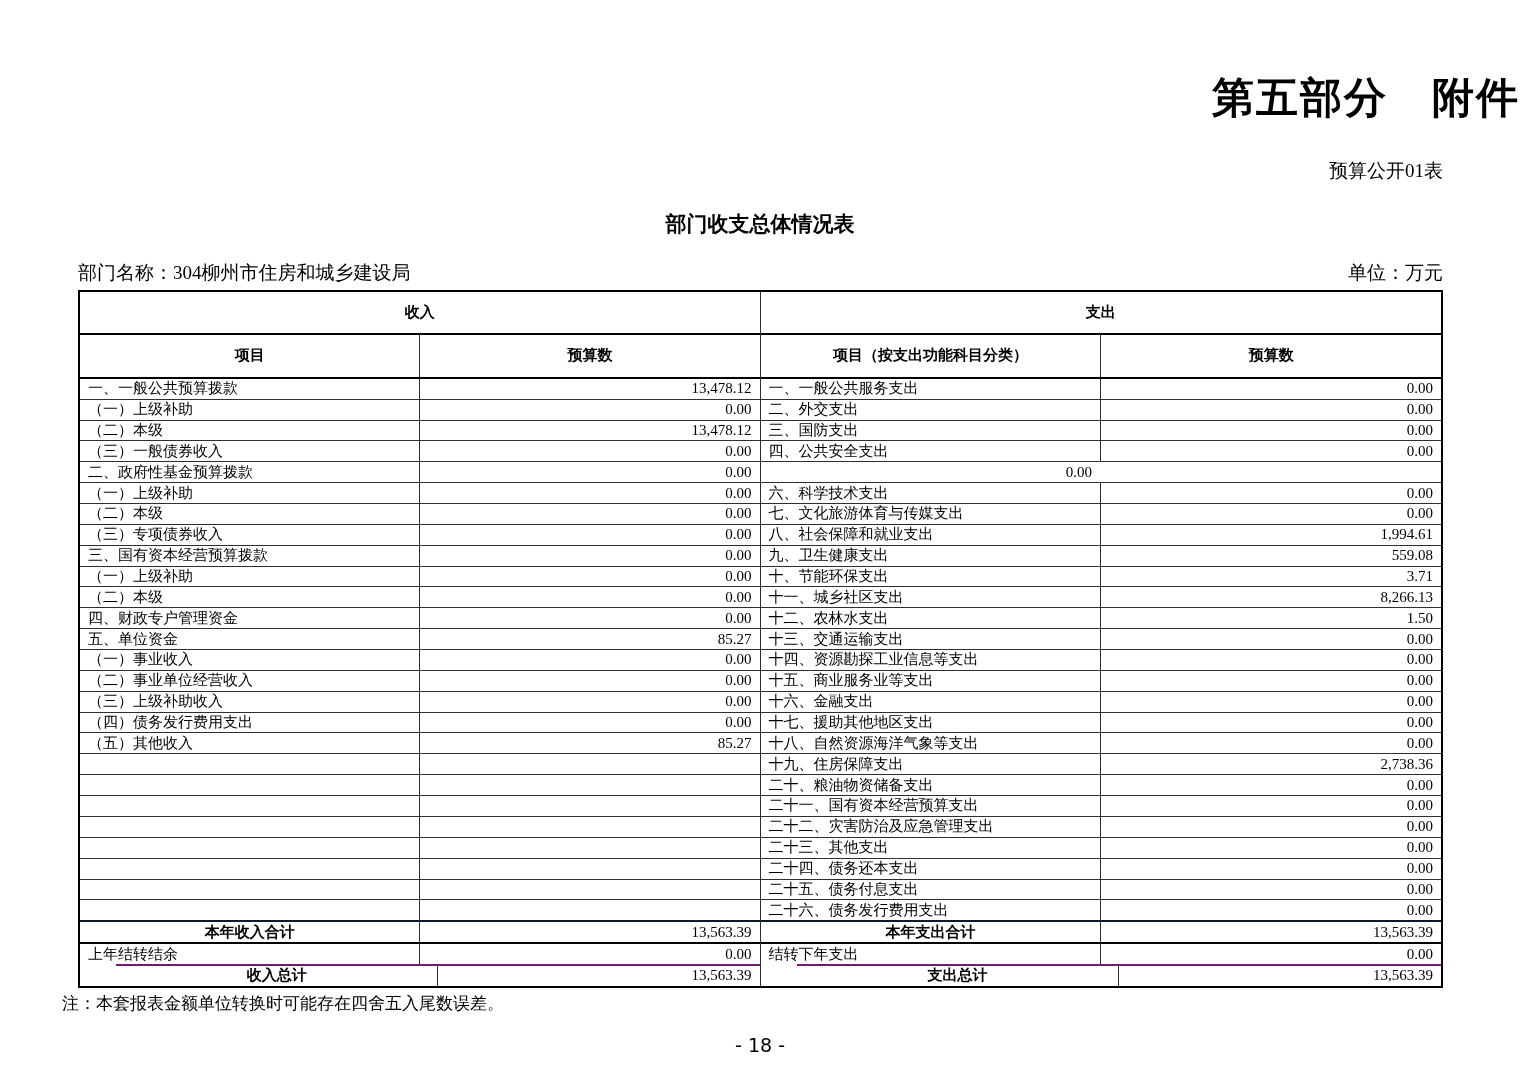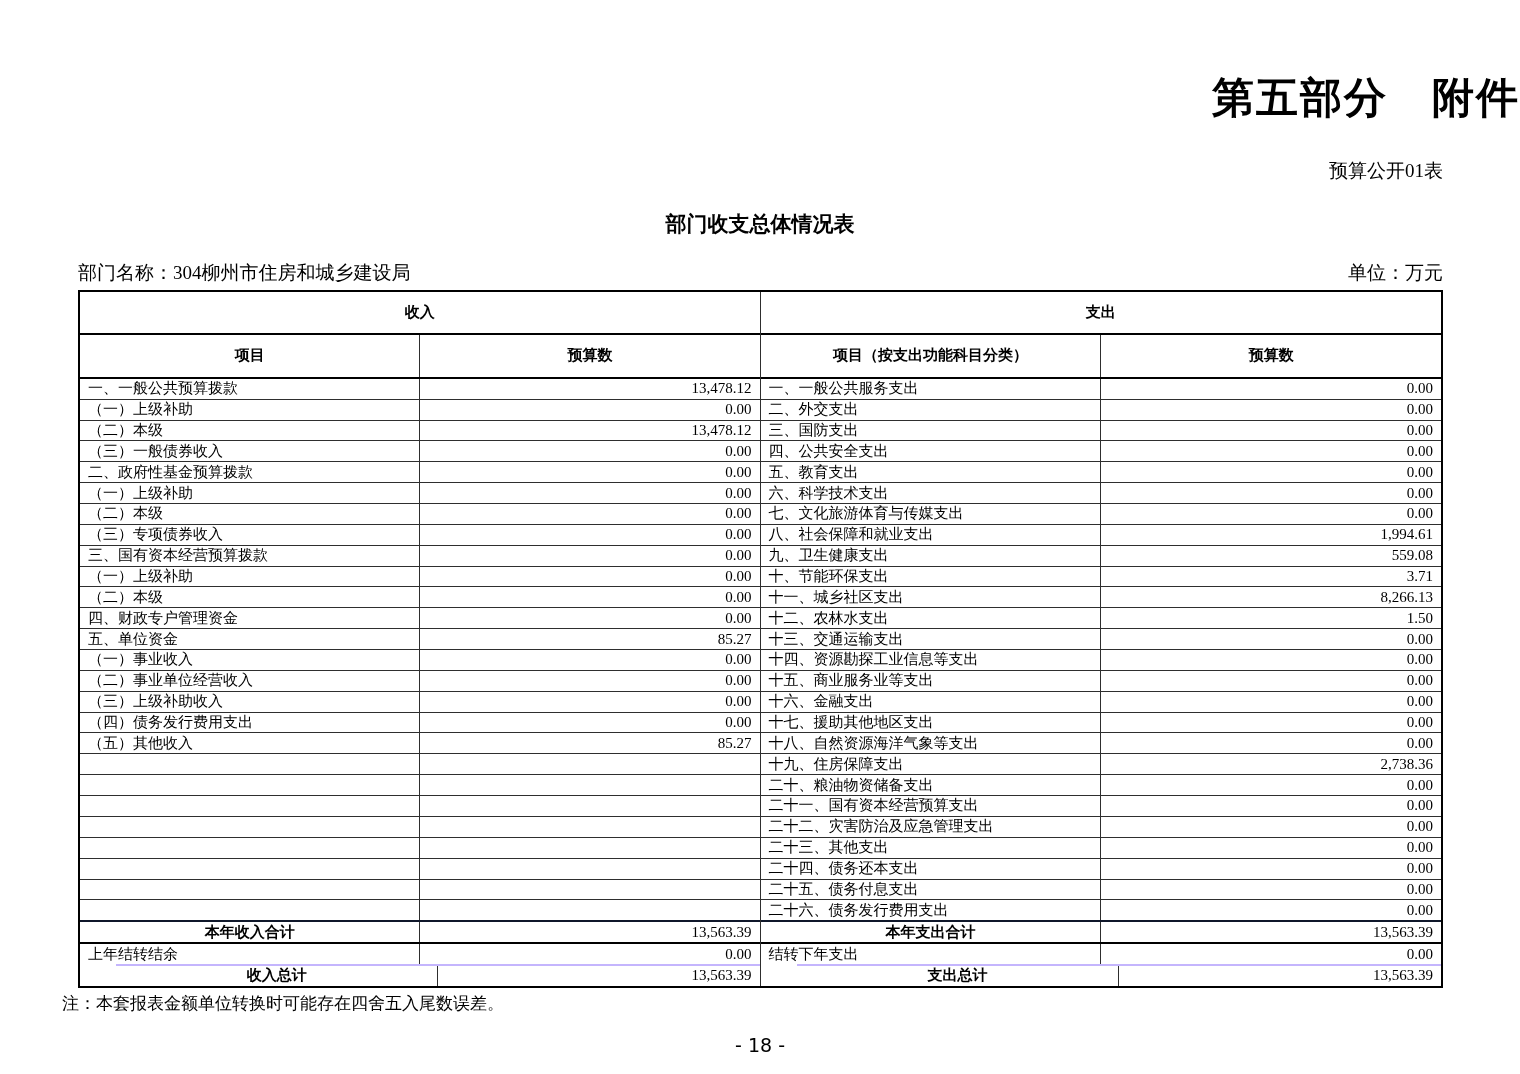--- a/index.html
+++ b/index.html
@@ -65,21 +65,21 @@
   .col-header.value { width: 49.9%; }
   .rows { flex: 29 1 0; display: flex; flex-direction: column; }
   .trow {
     flex: 1 1 0;
     display: flex;
     border-top: 1px solid #2e2e2e;
   }
   .trow:first-child { border-top: none; }
   .trow.total { border-top: 2px solid #0f172a; }
   .trow.total + .trow { border-top: 2px solid #000; }
-  .trow.total + .trow + .trow { border-top: 2px solid #c4b5fd; margin-left: 36px; }
+  .trow.total + .trow + .trow { border-top: 2px solid #701a75; margin-left: 36px; }
   .cell {
     display: flex; align-items: center;
     font-size: 15px; line-height: 1;
     white-space: nowrap; overflow: hidden;
   }
   .cell.label { width: 50.1%; padding-left: 8px; border-right: 1px solid #2e2e2e; }
   .cell.label.indent { }
   .cell.value { width: 49.9%; justify-content: flex-end; padding-right: 8px; }
   .trow.total .cell.label {
     justify-content: center; padding-left: 0;
@@ -252,21 +252,20 @@
         </div>
         <div class="trow">
           <div class="cell label">三、国防支出</div>
           <div class="cell value">0.00</div>
         </div>
         <div class="trow">
           <div class="cell label">四、公共安全支出</div>
           <div class="cell value">0.00</div>
         </div>
         <div class="trow">
-          <div class="cell label">五、教育支出</div>
           <div class="cell value">0.00</div>
         </div>
         <div class="trow">
           <div class="cell label">六、科学技术支出</div>
           <div class="cell value">0.00</div>
         </div>
         <div class="trow">
           <div class="cell label">七、文化旅游体育与传媒支出</div>
           <div class="cell value">0.00</div>
         </div>

